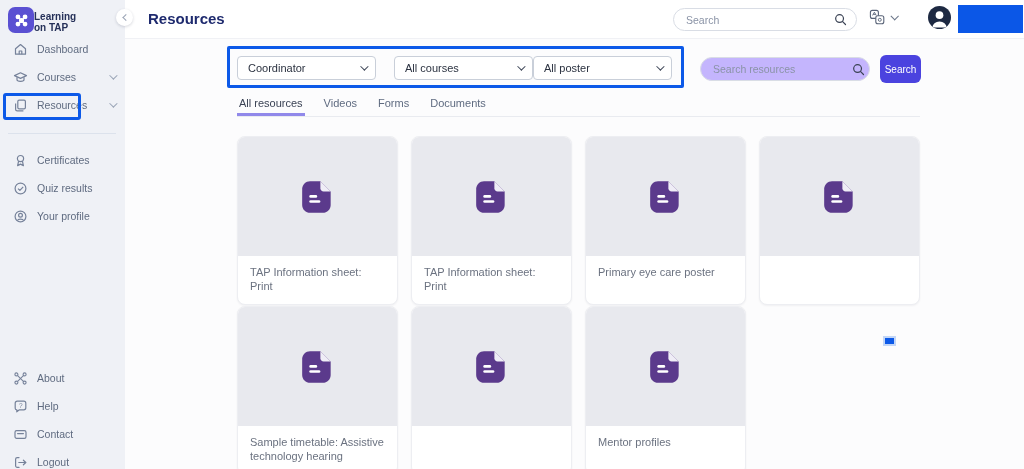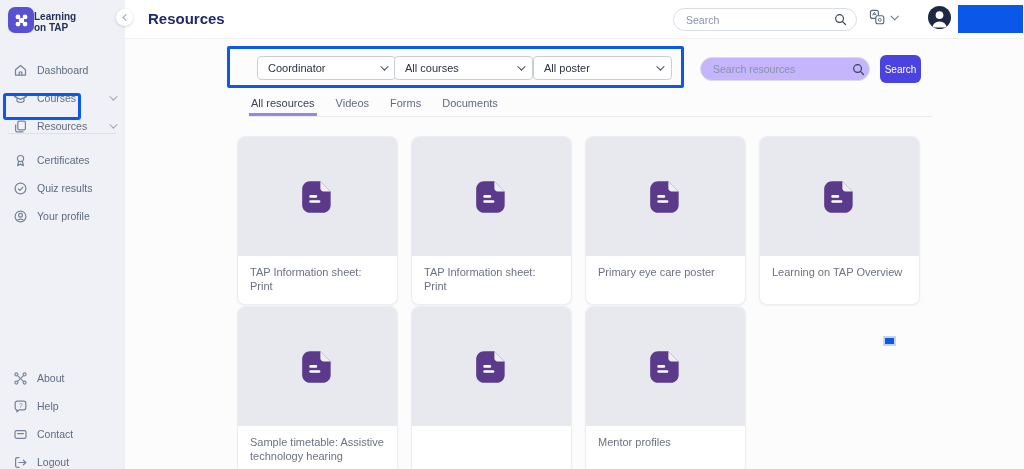--- a/index.html
+++ b/index.html
@@ -6,21 +6,21 @@
   html,body { width:1024px; height:469px; }
   body { font-family:"Liberation Sans", sans-serif; background:#fff; }
   #screen { position:relative; width:1024px; height:469px; overflow:hidden; background:#FCFCFD; }
 
   
   .sidebar { position:absolute; left:0; top:0; width:125px; height:469px; background:#EFF1F6; z-index:2; }
   .logo-row { display:flex; align-items:flex-end; padding:7px 0 0 8px; }
   .logo-badge { width:26px; height:26px; border-radius:7px; background:#5A50D2; display:flex; align-items:center; justify-content:center; flex:0 0 auto; }
   .logo-text { font-size:10px; font-weight:bold; color:#263159; line-height:11px; }
   .nav { position:absolute; left:0; width:125px; }
-  .nav-top { top:56px; }
+  .nav-top { top:35px; }
   .nav-mid { top:146px; }
   .nav-bot { top:364px; }
   .nav-item { position:relative; display:flex; align-items:center; gap:9px; height:28px; padding-left:13px; cursor:pointer; }
   .nav-item .lbl { font-size:10.5px; color:#5F6B80; }
   .nav-item .chev { position:absolute; right:10px; width:6px; height:6px; border-right:1.3px solid #98A2B5; border-bottom:1.3px solid #98A2B5; transform:rotate(45deg) translateY(-2px); }
   .nav-icon { width:15px; height:15px; flex:0 0 auto; }
   .side-divider { position:absolute; left:8px; top:133px; width:108px; height:1px; background:#DCE2EC; }
   .hl-resources { position:absolute; left:3px; top:93px; width:78px; height:27px; border:3px solid #0C59E8; border-radius:3px; pointer-events:none; }
 
   
@@ -37,28 +37,28 @@
   .mag { width:13px; height:13px; margin-right:9px; flex:0 0 auto; }
   .lang-group { position:absolute; left:744px; top:9px; display:flex; align-items:center; gap:6px; cursor:pointer; }
   .lang-chev { width:6px; height:6px; border-right:1.3px solid #6B7689; border-bottom:1.3px solid #6B7689; transform:rotate(45deg) translateY(-1px); }
   .avatar { position:absolute; left:803px; top:6px; width:23px; height:23px; border-radius:50%; cursor:pointer; }
   .name-redaction { position:absolute; left:833px; top:5px; width:65px; height:28px; background:#0B57E7; }
 
   
   .hl-filters { position:absolute; left:102px; top:46px; width:457px; height:42px; border:3px solid #0C59E8; border-radius:2px; pointer-events:none; z-index:5; }
   .select { position:absolute; top:56px; width:139px; height:24px; border:1px solid #C9CFD9; border-radius:4px; background:#fff; display:flex; align-items:center; padding:0 10px; font-size:11px; color:#2B3240; cursor:pointer; }
   .select .sel-chev { position:absolute; right:9px; width:6px; height:6px; border-right:1.6px solid #3A4254; border-bottom:1.6px solid #3A4254; transform:rotate(45deg) translateY(-2px); }
-  .sel-1 { left:112px;margin-left:20px; } .sel-2 { left:269px; } .sel-3 { left:408px; }
+  .sel-1 { left:112px; } .sel-2 { left:269px; } .sel-3 { left:408px; }
   .res-search { position:absolute; left:575px; top:57px; width:170px; height:24px; border:1px solid #D9DDE5; border-radius:12px; background:#c4b5fd; display:flex; align-items:center; }
   .res-search input { flex:1; border:none; outline:none; background:transparent; font-size:10.5px; color:#3A4254; padding:0 4px 0 12px; font-family:"Liberation Sans",sans-serif; }
   .res-search input::placeholder { color:#8A93A6; }
   .search-btn { position:absolute; left:755px; top:55px; width:41px; height:28px; background:#4B43DF; border:none; border-radius:6px; color:#fff; font-size:10px; font-family:"Liberation Sans",sans-serif; cursor:pointer; }
 
   
-  .tabs { position:absolute; left:124px; top:94px; width:683px; height:23px; border-bottom:1px solid #E9EBF0; display:flex; gap:17px; }
+  .tabs { position:absolute; left:112px; top:94px; width:683px; height:23px; border-bottom:1px solid #E9EBF0; display:flex; gap:17px; }
   .tab { font-size:11px; color:#5F6B80; padding:3px 2px 0 2px; cursor:pointer; }
   .tab.active { color:#3A4254; border-bottom:3px solid #9189EA; }
 
   
   .cards-row { position:absolute; left:112px; display:flex; gap:13px; }
   .row-1 { top:136px; } .row-2 { top:306px; }
   .card { width:161px; background:#fff; border:1px solid #EDEEF2; border-radius:8px; overflow:hidden; box-shadow:0 1px 2px rgba(16,24,40,.05); cursor:pointer; }
   .card-img { height:119px; background:#E8E9EE; display:flex; align-items:center; justify-content:center; }
   .card-title { padding:9px 12px 11px 12px; font-size:11px; color:#6B7280; line-height:14px; }
 
@@ -292,21 +292,20 @@
       </div>
       <div class="card">
         <div class="card-img">
           <svg width="38" height="38" viewBox="0 0 24 24">
             <path d="M7 2 h6.5 L20 8.5 V17 c0 2.76-2.24 5-5 5 H7 c-2.76 0-5-2.24-5-5 V7 c0-2.76 2.24-5 5-5 z" fill="#5B3A8C"></path>
             <path d="M13.5 2 L20 8.5 H15.5 c-1.1 0-2-.9-2-2 Z" fill="#EFEDF6"></path>
             <rect x="6.5" y="10.8" width="5" height="1.7" rx="0.85" fill="#fff"></rect>
             <rect x="6.5" y="14" width="7" height="1.7" rx="0.85" fill="#fff"></rect>
           </svg>
         </div>
-        <div class="card-title">Learning on TAP Overview</div>
       </div>
     </div>
 
     <div class="cards-row row-2">
       <div class="card">
         <div class="card-img">
           <svg width="38" height="38" viewBox="0 0 24 24">
             <path d="M7 2 h6.5 L20 8.5 V17 c0 2.76-2.24 5-5 5 H7 c-2.76 0-5-2.24-5-5 V7 c0-2.76 2.24-5 5-5 z" fill="#5B3A8C"></path>
             <path d="M13.5 2 L20 8.5 H15.5 c-1.1 0-2-.9-2-2 Z" fill="#EFEDF6"></path>
             <rect x="6.5" y="10.8" width="5" height="1.7" rx="0.85" fill="#fff"></rect>

